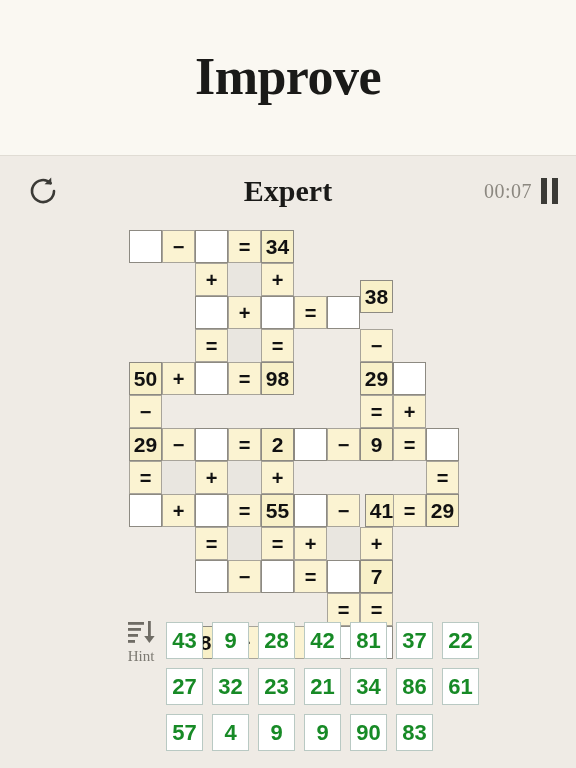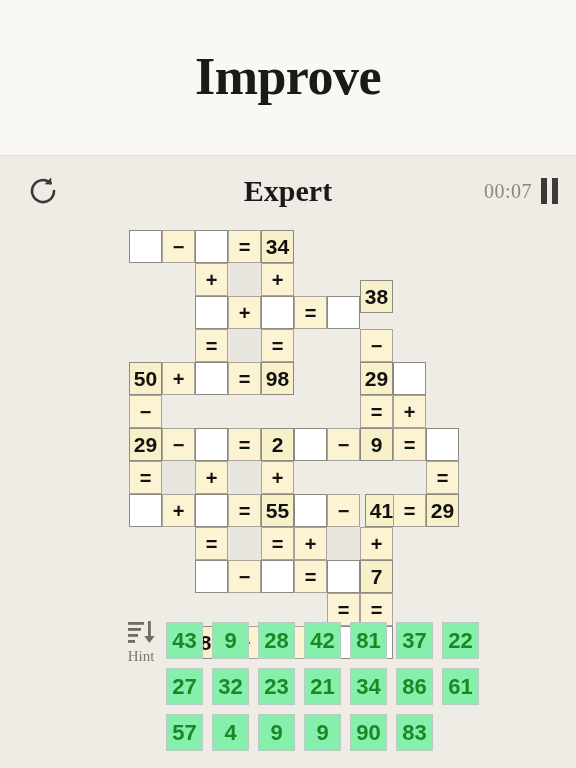--- a/index.html
+++ b/index.html
@@ -85,21 +85,21 @@
     cursor: pointer; margin-bottom: 8px;
   }
   .side-btn .lbl {
     font-family: "Liberation Serif", serif;
     font-size: 15px; color: #7c7972; margin-top: 2px;
   }
   .tile-rows { position: absolute; left: 166px; top: 10px; }
   .tile-row { display: flex; gap: 9px; margin-bottom: 9px; height: 37px; }
   .tile {
     width: 37px; height: 37px;
-    background: #86efac; border: 1px solid #b9c9c3;
+    background: #ffffff; border: 1px solid #b9c9c3;
     display: flex; align-items: center; justify-content: center;
     font-family: "Liberation Sans", sans-serif;
     font-weight: bold; font-size: 22px; color: #178a26;
     cursor: pointer;
   }
 </style>
 </head>
 <body>
 
 <div id="app">

